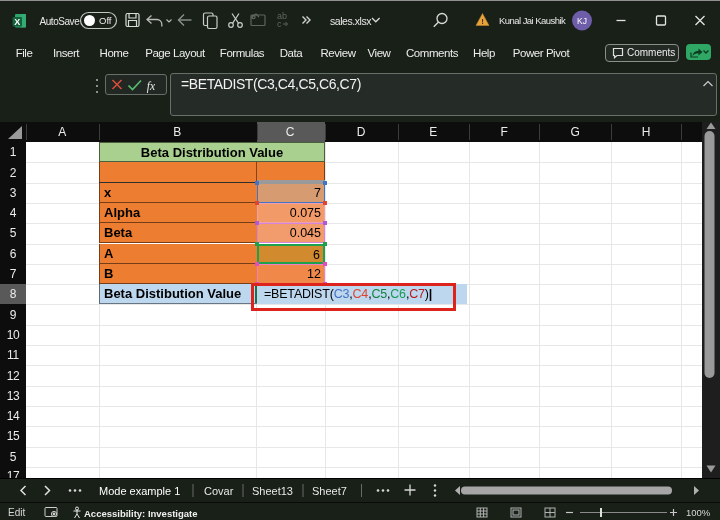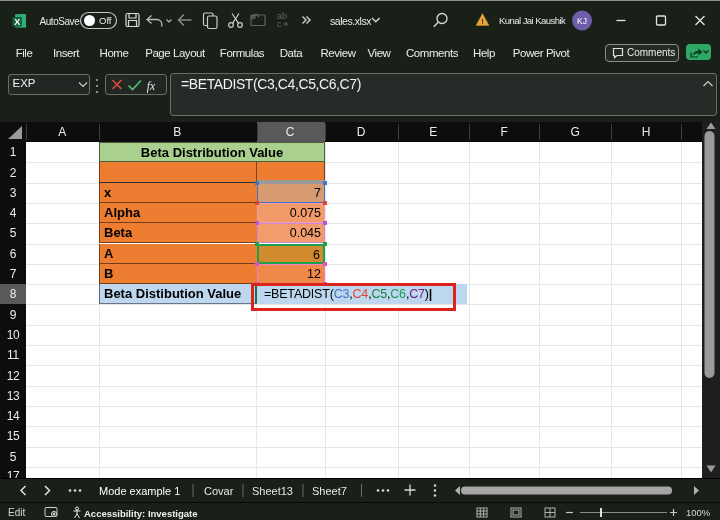--- a/index.html
+++ b/index.html
@@ -133,26 +133,20 @@
   </div>
   <div style="position:absolute;left:686px;top:8px;width:25px;height:16px;border-radius:4px;background:#2EA864;">
     <svg width="25" height="16" style="position:absolute;left:0;top:0">
       <path d="M12.5 4.5 l4 3.5 l-4 3.5 v-2.2 c-2.8 0 -4.6 0.8 -6 2.8 c0.3 -3 2.4 -5.3 6 -5.4 z" fill="#0d3b22"></path>
       <path d="M5 8.5 v4.5 h7" stroke="#0d3b22" stroke-width="1.2" fill="none"></path>
       <path d="M17.5 6.5 l2.5 2.5 l2.5 -2.5" stroke="#0d3b22" stroke-width="1.4" fill="none"></path>
     </svg>
   </div>
 </div>
 <div class="abs" id="fbar">
-  <div class="fbox" style="left:7.5px;top:5.5px;width:80px;height:19px;">
-    <div style="position:absolute;left:4px;top:2.5px;color:#f0f0f0;font-size:11.5px;">EXP</div>
-    <svg width="10" height="8" style="position:absolute;left:69px;top:6px;">
-        <path d="M1 1.5 l4 4 l4 -4" stroke="#cccccc" stroke-width="1.2" fill="none"></path>
-      </svg>
-  </div>
   <svg width="6" height="18" style="position:absolute;left:94px;top:9px;">
       <circle cx="3" cy="3" r="1.1" fill="#aaa"></circle>
       <circle cx="3" cy="9" r="1.1" fill="#aaa"></circle>
       <circle cx="3" cy="15" r="1.1" fill="#aaa"></circle>
     </svg>
   <div class="fbox" style="left:105px;top:5.5px;width:60px;height:19px;">
     <svg width="60" height="19" style="position:absolute;left:0;top:0">
       <path d="M6.5 5 l9 9 m0 -9 l-9 9" stroke="#D84B3A" stroke-width="1.6" fill="none"></path>
       <path d="M22.5 10.5 l4 4 L35 5.5" stroke="#57BB6E" stroke-width="1.7" fill="none"></path>
       <text x="45" y="14.5" font-size="11.5" font-style="italic" fill="#e8e8e8" text-anchor="middle" font-family="Liberation Serif">fx</text>
@@ -272,21 +266,21 @@
   <div class="handle" style="left:254.5px;top:139.8px;background:#1EA14D;"></div>
   <div class="handle" style="left:323px;top:139.8px;background:#1EA14D;"></div>
   <div class="handle" style="left:254.5px;top:139.8px;background:#E04FC0;"></div>
   <div class="handle" style="left:323px;top:139.8px;background:#E04FC0;"></div>
   <div class="handle" style="left:254.5px;top:160.1px;background:#E04FC0;"></div>
   <div class="handle" style="left:323px;top:160.1px;background:#E04FC0;"></div>
 
   <div style="position:absolute;left:99px;top:162.1px;width:157.5px;height:20.3px;background:#BDD7EE;box-sizing:border-box;border-left:1px solid rgba(0,0,0,.5);border-bottom:1px solid rgba(0,0,0,.45);font-weight:bold;font-size:13px;line-height:20px;padding-left:4px;color:#000;">Beta Distibution Value</div>
   <div style="position:absolute;left:256.5px;top:162.1px;width:210.5px;height:20.3px;background:#BDD7EE;"></div>
   <div style="position:absolute;left:255px;top:164px;width:2px;height:17px;background:#1E7145;"></div>
-  <div style="position:absolute;left:264px;top:164.5px;font-size:12.5px;letter-spacing:-0.2px;color:#000;white-space:nowrap;">=BETADIST(<span style="color:#4472C4">C3</span>,<span style="color:#E0432E">C4</span>,<span style="color:#15803d">C5</span>,<span style="color:#169C50">C6</span>,<span style="color:#701a75">C7</span>)<span style="font-weight:bold">|</span></div>
+  <div style="position:absolute;left:264px;top:164.5px;font-size:12.5px;letter-spacing:-0.2px;color:#000;white-space:nowrap;">=BETADIST(<span style="color:#4472C4">C3</span>,<span style="color:#E0432E">C4</span>,<span style="color:#15803d">C5</span>,<span style="color:#169C50">C6</span>,<span style="color:#b91c1c">C7</span>)<span style="font-weight:bold">|</span></div>
 
   <div style="position:absolute;left:250.5px;top:160.5px;width:199px;height:22.5px;border:3px solid #DC241C;"></div>
 </div>
 <div class="abs" id="vscroll" style="left:702px;top:122px;width:18px;height:356px;background:#1E1E1E;">
   <svg width="18" height="356" style="position:absolute;left:0;top:0">
     <path d="M9 0.5 l4.5 6.5 h-9 z" fill="#9a9a9a"></path>
     <rect x="2.5" y="9" width="10" height="247" rx="5" fill="#9a9a9a"></rect>
     <path d="M9 350.5 l-4.5 -7 h9 z" fill="#9a9a9a"></path>
   </svg>
 </div>

